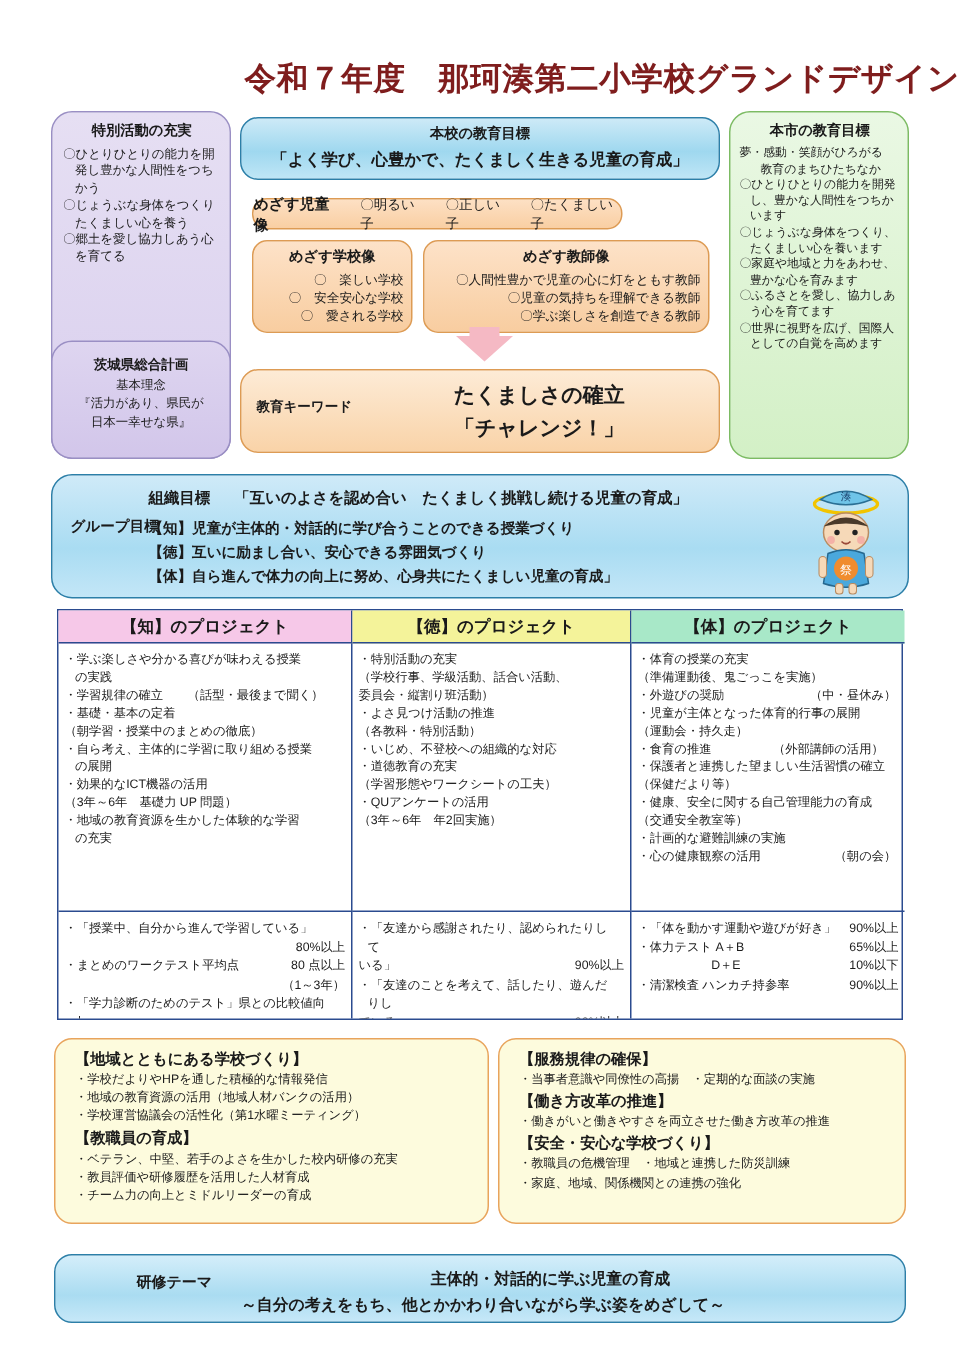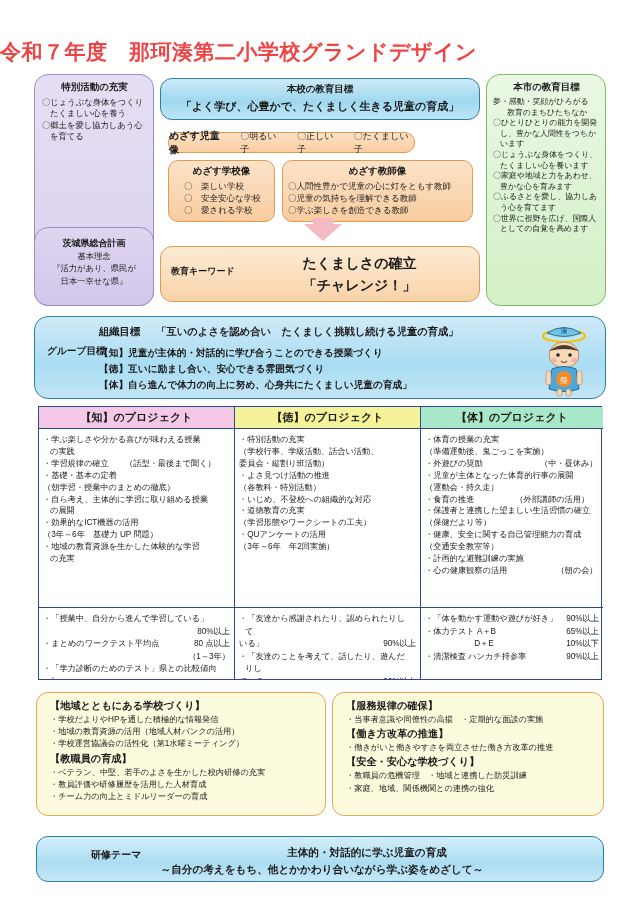--- a/index.html
+++ b/index.html
@@ -20,25 +20,25 @@
     width: 640px;
     height: 905px;
   }
 
   
   .title {
     position: absolute;
     top: 38px;
     left: 0;
     width: 640px;
-    text-align: left;
+    text-align: right;
     font-size: 21px;
     font-weight: bold;
     letter-spacing: 0.5px;
-    color: #ef4444;
+    color: #7f1d1d;
   }
 
   
   .panel {
     position: absolute;
     box-sizing: border-box;
     border-radius: 12px;
     border: 1px solid #8a8fb5;
   }
 
@@ -115,21 +115,21 @@
     padding: 4px 5px;
   }
   .box-teacher {
     left: 282px; top: 160px; width: 191px; height: 62px;
     background: linear-gradient(180deg,#fde2c8 0%, #f8cda0 100%);
     border: 1px solid #dd9b54;
     border-radius: 10px;
     padding: 4px 5px;
   }
   .box-school .hd, .box-teacher .hd { font-size: 9.5px; font-weight: bold; text-align:center; margin-bottom:2px; }
-  .box-school ul, .box-teacher ul { list-style:none; margin:0; padding:0; }
+  .box-school ul, .box-teacher ul { list-style:none; margin:0; padding:0;text-align:right; }
   .box-school li { font-size: 8.5px; line-height: 12px; padding-left: 10px; }
   .box-teacher li { font-size: 8.5px; line-height: 12px; }
 
   .arrow-down {
     position: absolute;
     left: 304px; top: 224px;
     width: 0; height: 0;
     border-left: 19px solid transparent;
     border-right: 19px solid transparent;
     border-top: 17px solid #f5b9c4;
@@ -233,20 +233,21 @@
 </head>
 <body>
 
 <div class="page">
 
   <div class="title">令和７年度　那珂湊第二小学校グランドデザイン</div>
 
   <div class="panel box-pref">
     <div class="hd">特別活動の充実</div>
     <ul>
+      <li>〇ひとりひとりの能力を開発し豊かな人間性をつちかう</li>
       <li>〇じょうぶな身体をつくりたくましい心を養う</li>
       <li>〇郷土を愛し協力しあう心を育てる</li>
     </ul>
   </div>
 
   <div class="panel box-plan">
     <div class="l b">茨城県総合計画</div>
     <div class="l">基本理念</div>
     <div class="l">『活力があり、県民が</div>
     <div class="l">日本一幸せな県』</div>

